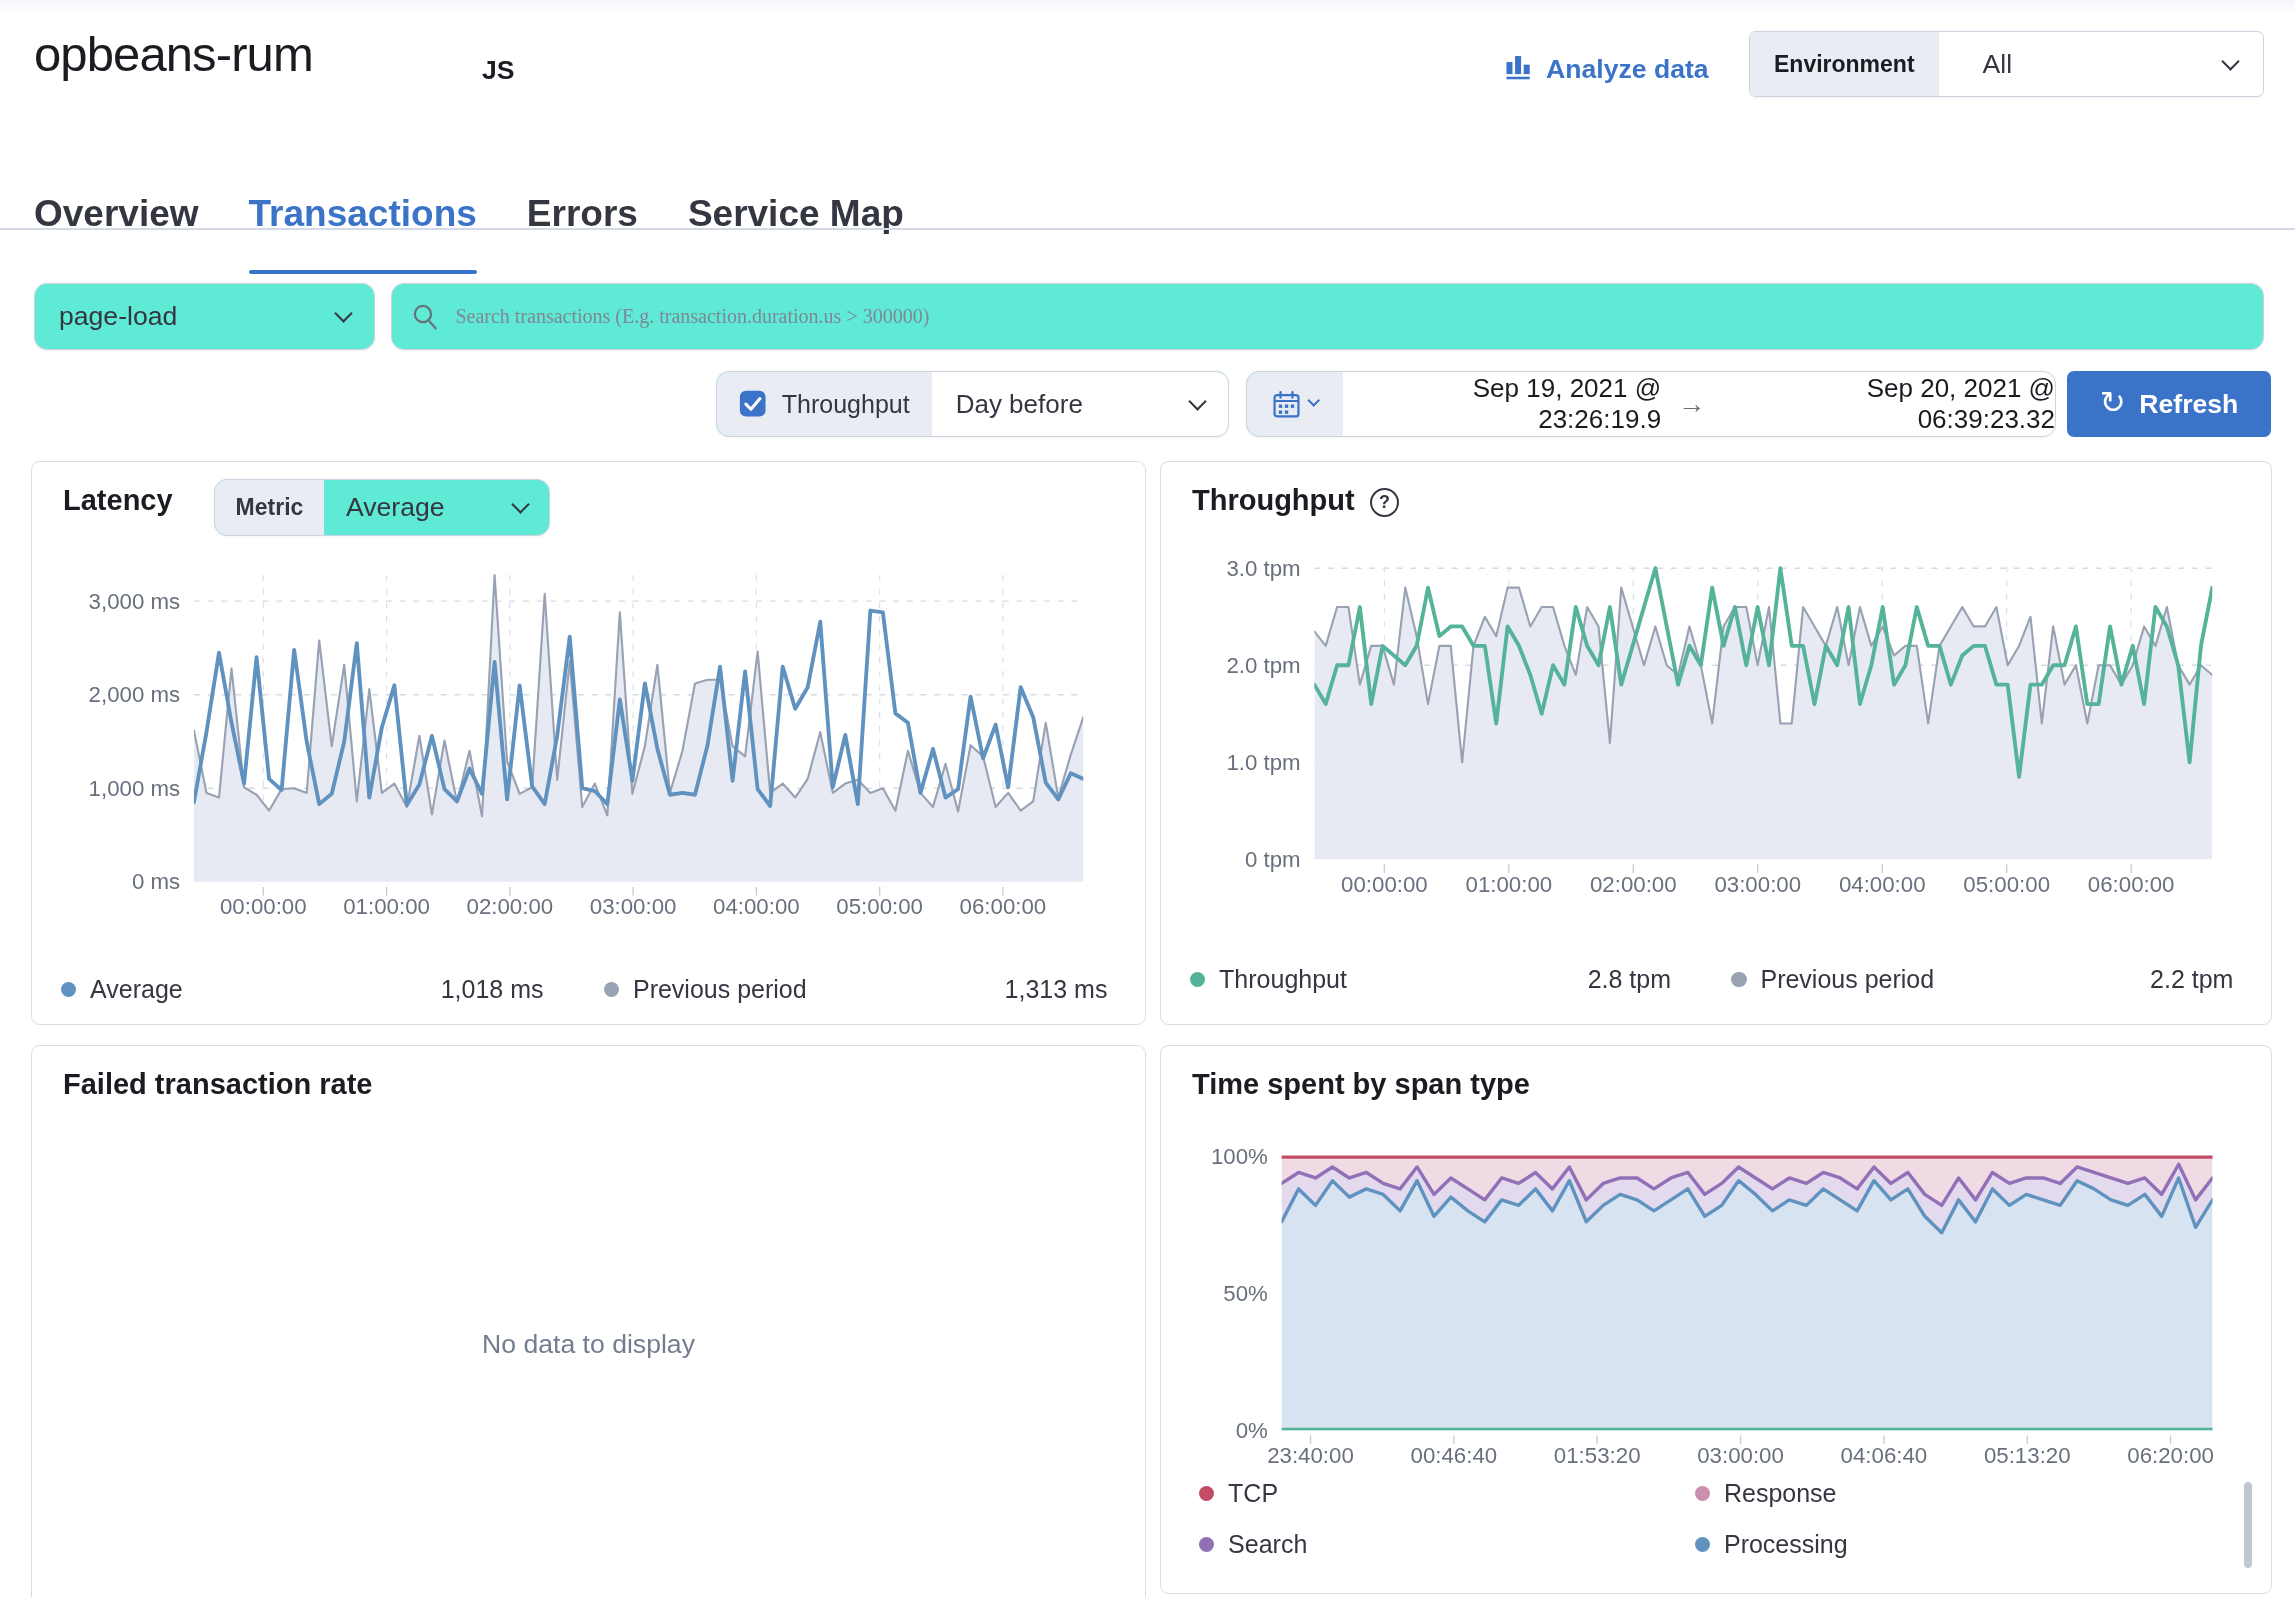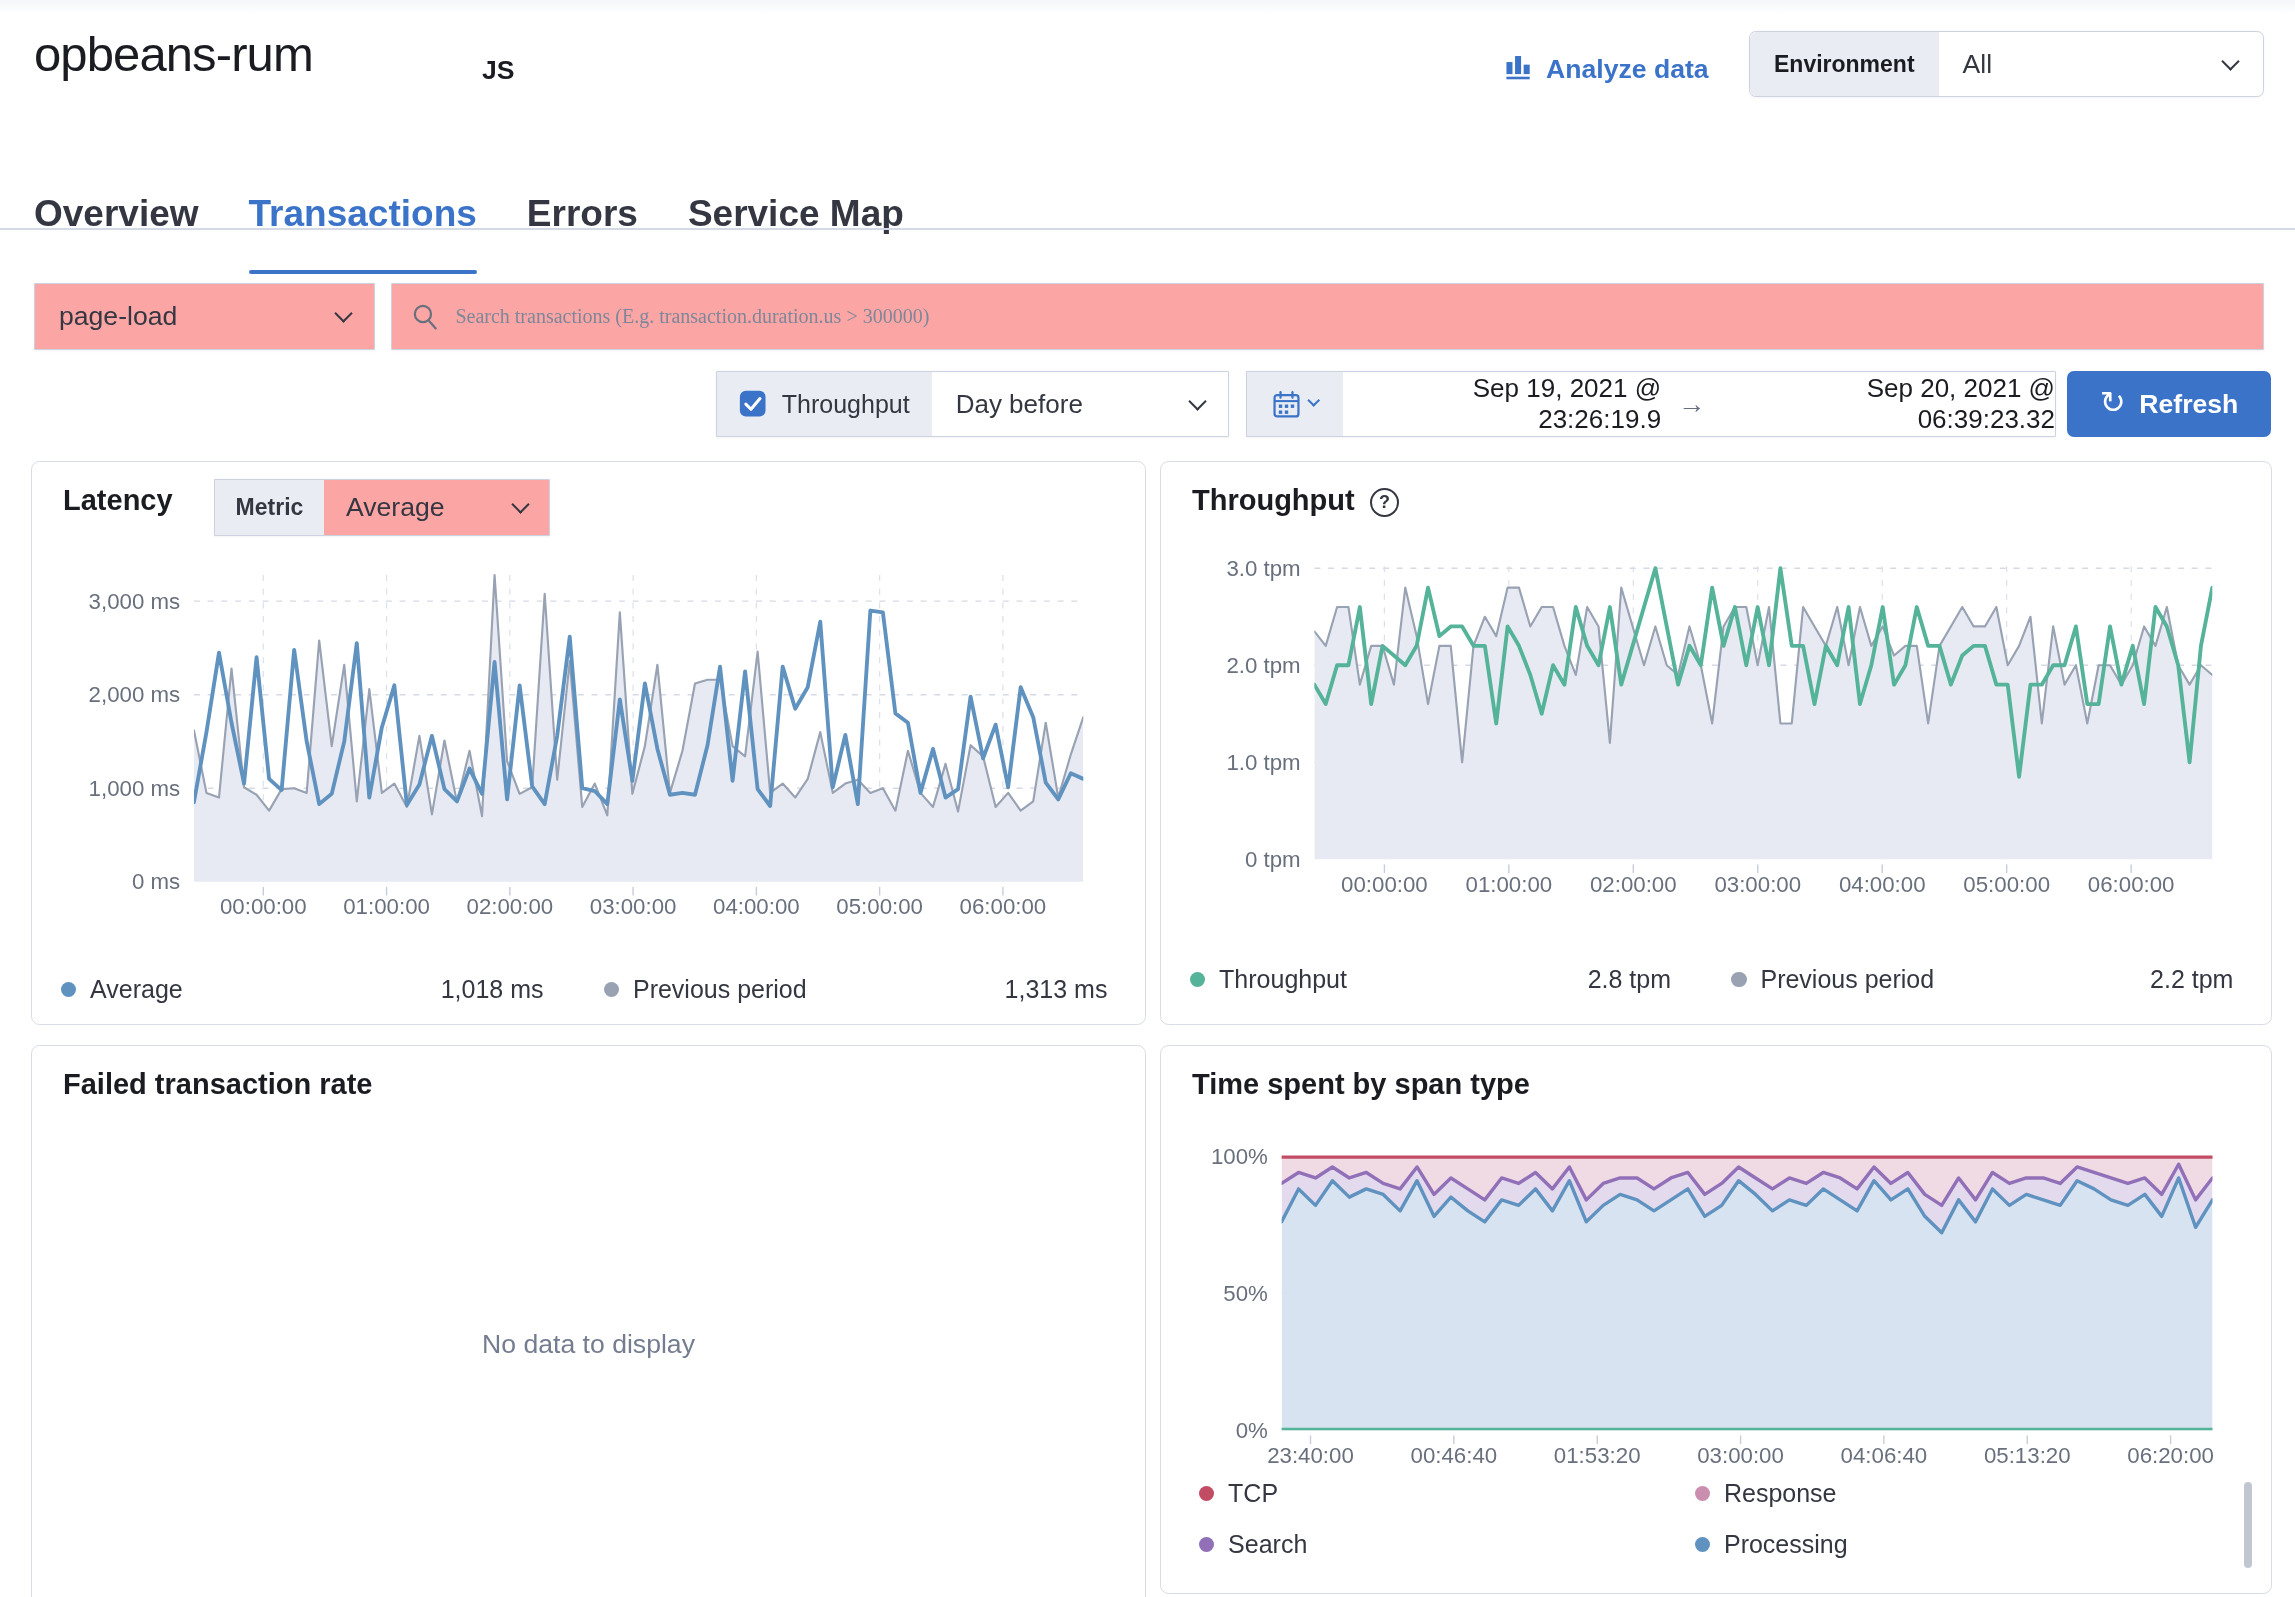--- a/index.html
+++ b/index.html
@@ -16,36 +16,36 @@
   .svc-title { position:absolute; left:34px; top:26px; font-size:49px; font-weight:400;
     color:#1a1c21; letter-spacing:-0.9px; }
   .js-badge { position:absolute; left:482px; top:55px; font-size:26.6px; font-weight:700; color:#1a1c21; }
   .analyze { position:absolute; left:1503px; top:50px; display:flex; align-items:center; gap:12px;
     color:#3a73c8; font-size:26.6px; font-weight:600; cursor:pointer; }
   .env-select { position:absolute; top:31px; right:31px; width:515px; height:66px;
     border:1.7px solid #ccd3e0; border-radius:6.9px; display:flex; align-items:stretch;
     background:#fff; overflow:hidden; box-shadow:0 0.9px 2.6px rgba(60,70,90,.06); }
   .env-label { background:#e9edf3; display:flex; align-items:center; padding:7px 24px;
     font-size:23px; font-weight:700; color:#1a1c21; }
-  .env-value { flex:1; display:flex; align-items:center; padding-left:24px; font-size:26.6px; color:#343741; }
+  .env-value { flex:1; display:flex; align-items:center; padding-left:44px; font-size:26.6px; color:#343741; }
 
   .chev { width:13px; height:13px; border-right:2.6px solid #343741; border-bottom:2.6px solid #343741;
     transform:rotate(45deg); margin-top:-6px; flex:none; }
   .chev.sm { width:9.4px; height:9.4px; border-color:#3a73c8; border-width:2.1px; }
 
   
   .tabs { position:absolute; left:34px; top:161px; display:flex; gap:50px; }
   .tab { position:relative; font-size:37px; font-weight:700; color:#343741; padding-bottom:39px; cursor:pointer;margin-top:32px; }
   .tab.active { color:#3a73c8; }
   .tab.active::after { content:""; position:absolute; left:0; right:0; bottom:0; height:4.3px;
     border-radius:2.6px; background:#3a73c8; }
   .tabline { position:absolute; left:0; right:0; top:228px; height:1.7px; background:#d3dae6; }
 
   
-  .ctrl { border:1.7px solid #ccd3e0; border-radius:1px; background:#fca5a5;
+  .ctrl { border:1.7px solid #ccd3e0; border-radius:13px; background:#5eead4;
     box-shadow:0 0.9px 2.6px rgba(60,70,90,.06); }
   .type-select { position:absolute; left:34px; top:283px; width:341px; height:67px;
     display:flex; align-items:center; }
   .type-select .val { flex:1; padding-left:24px; font-size:26.6px; }
   .type-select .chev { margin-right:24px; }
   .search-box { position:absolute; left:391px; top:283px; right:31px; height:67px;
     display:flex; align-items:center; }
   .search-box svg { margin-left:19px; flex:none; }
   .search-box input { flex:1; height:100%; border:none; outline:none; background:transparent;
     font-size:20px; padding-left:15.4px; color:#343741; font-family:Liberation Serif, serif; }

